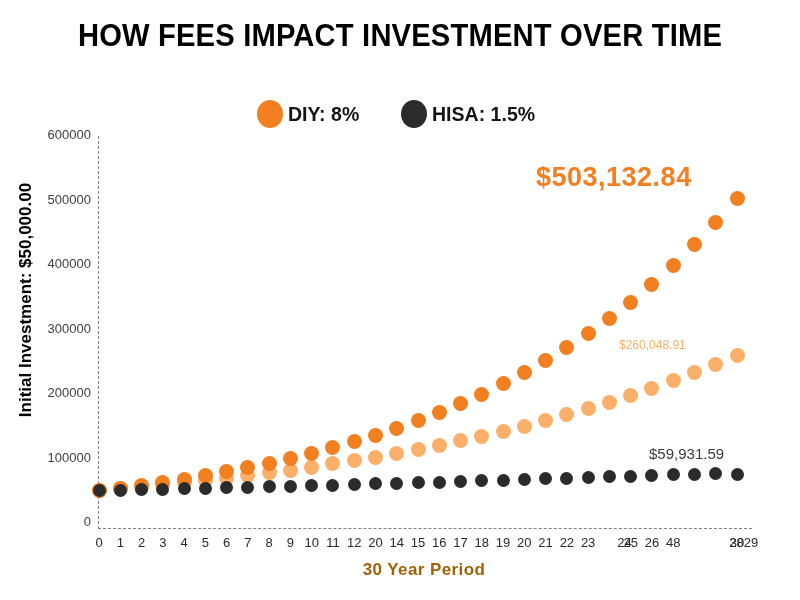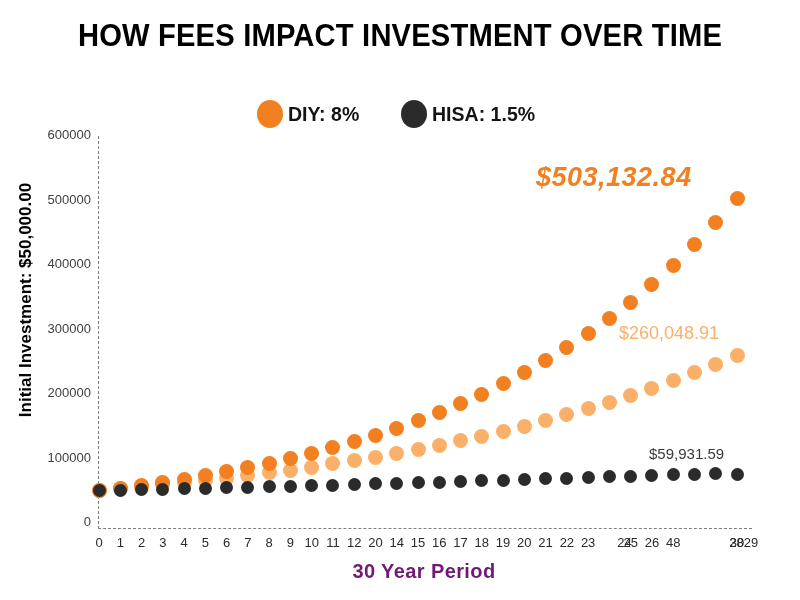--- a/index.html
+++ b/index.html
@@ -70,23 +70,23 @@
     font-size: 17px;
     font-weight: bold;
     color: #000000;
     white-space: nowrap;
   }
   #x-axis-title {
     position: absolute;
     left: 96px; top: 560px;
     width: 656px;
     text-align: center;
-    font-size: 20px;
-    font-weight: bold;
-    color: #701a75;
+    font-size: 17px;
+    font-weight: bold;
+    color: #a16207;
     letter-spacing: 0.4px;
   }
   
   #plot {
     position: absolute;
     left: 0; top: 0;
     width: 800px; height: 600px;
     pointer-events: none;
   }
   .ytick-label {
@@ -105,22 +105,22 @@
   }
   .dot {
     position: absolute;
     border-radius: 50%;
   }
   .ann {
     position: absolute;
     white-space: nowrap;
     font-family: "Liberation Sans", sans-serif;
   }
-  #ann-diy  { font-size: 27px; font-weight: bold; letter-spacing: 0.5px; font-style: italic; }
-  #ann-mer  { font-size: 18px; }
+  #ann-diy  { font-size: 27px; font-weight: bold; letter-spacing: 0.5px; }
+  #ann-mer  { font-size: 12px; margin-top: 15px; }
   #ann-hisa { font-size: 15px; }
 </style>
 </head>
 <body>
 
 <div id="page">
 
   <div id="chart-title">HOW FEES IMPACT INVESTMENT OVER TIME</div>
 
   <div id="legend">

